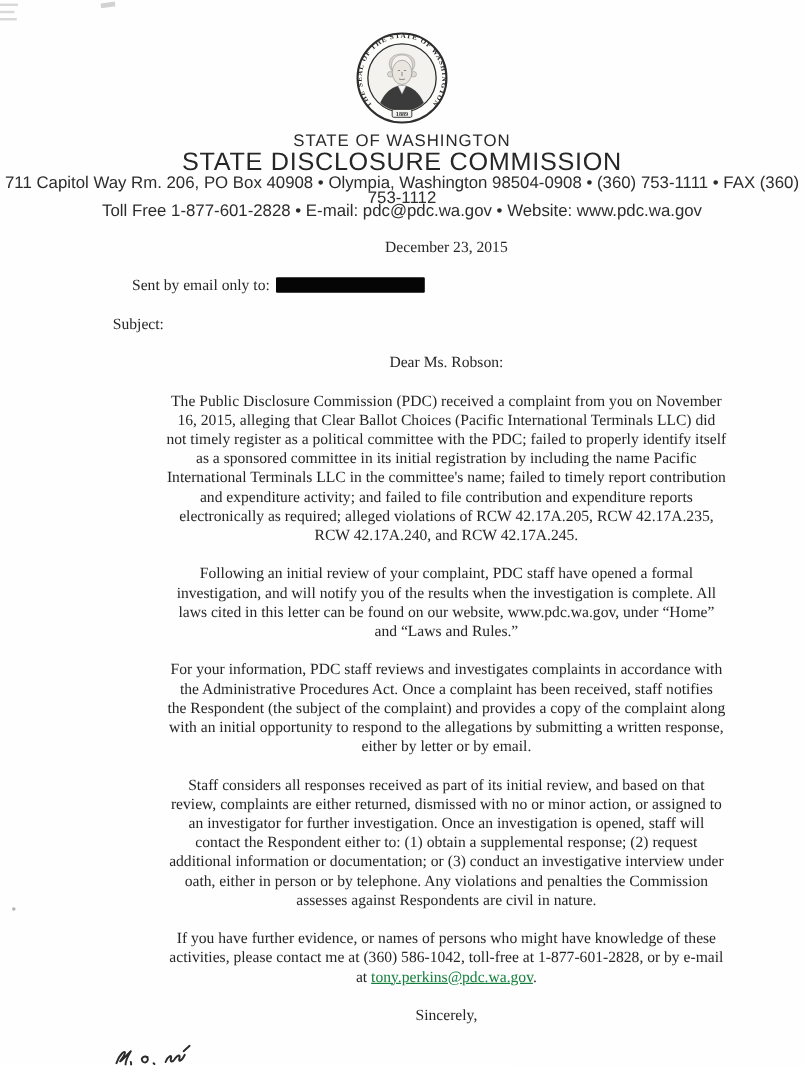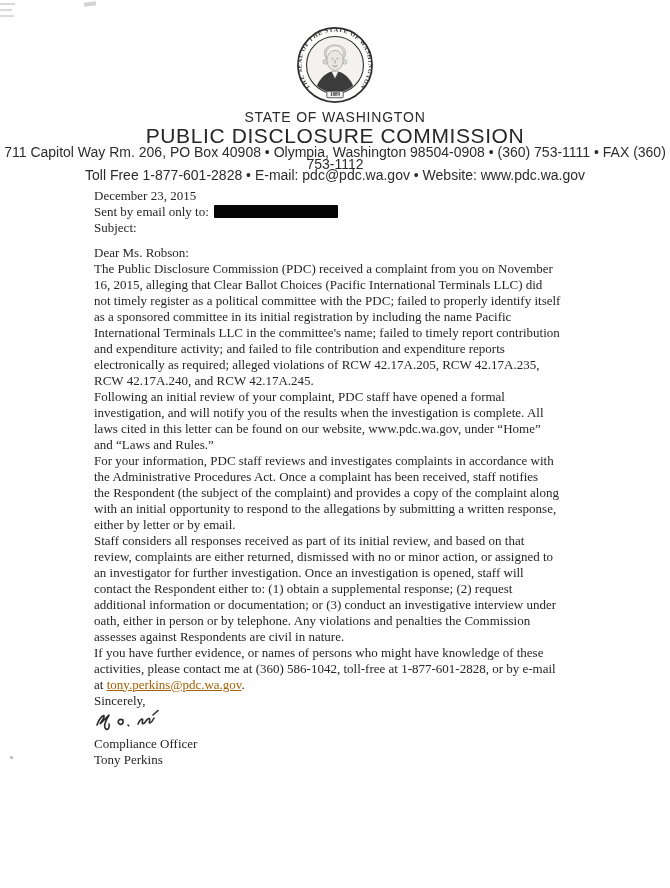--- a/index.html
+++ b/index.html
@@ -25,31 +25,31 @@
   .agency-name{font-size:21px;letter-spacing:.6px;color:#262626;line-height:22px;}
   .addr{font-size:14px;color:#2c2c2c;line-height:11.5px;}
   
   .letter-body{
     margin:6px 0 0 94px;
     width:556px;
     font-size:13px;
     line-height:16px;
     color:#262626;
   }
-  .letter-body p{margin:0;}
+  .letter-body p{margin:16px;text-align:center;}
   .lines{white-space:pre-line;}
   .date-line{margin:0 0 12px 0;}
   .sent-line{margin:0 0 15px 0;display:flex;align-items:center;}
   .redaction{display:inline-block;width:124px;height:13px;background:#050505;margin-left:5px;border-radius:1px;}
   .subject-row{display:flex;margin:0 0 9px 0;}
   .subject-label{flex:0 0 44px;}
   .salutation{margin:0 0 8px 0;}
   .para{margin:0 0 7px 0;}
   .closing{margin:0 0 14px 0;}
-  .email-link{text-decoration:underline;color:#a16207;}
+  .email-link{text-decoration:underline;color:#15803d;}
   .sincerely{margin:0 0 3px 0;}
   .signature-svg{display:block;margin:0 0 3px 0;width:92px;height:24px;}
   .signer{line-height:16px;}
 </style>
 </head>
 <body>
 
 <div class="page">
 
   <div class="artifact a1"></div>
@@ -79,21 +79,21 @@
         <circle cx="62.5" cy="46" r="3" fill="#dcd9d3" stroke="#8a8a8a" stroke-width="0.5"></circle>
         <ellipse cx="50" cy="44" rx="10.5" ry="13" fill="#e9e6e0" stroke="#7a7a7a" stroke-width="0.6"></ellipse>
         <path d="M 45.5,42 h 2.4 M 52.1,42 h 2.4 M 50,43.5 v 4.5 M 46.8,51 q 3.2,1.6 6.4,0" fill="none" stroke="#555" stroke-width="0.7"></path>
         <path d="M 45.5,58 L 54.5,58 L 50,67 Z" fill="#f6f6f4" stroke="#999" stroke-width="0.5"></path>
       </g>
       <rect x="39.5" y="83.5" width="21" height="8.5" rx="1.5" fill="#f3f2ef" stroke="#2e2e2e" stroke-width="1"></rect>
       <text x="50" y="90.3" text-anchor="middle" font-family="Liberation Serif, serif" font-size="6.6" font-weight="bold" fill="#2b2b2b">1889</text>
     </svg>
 
     <div class="state-line">STATE OF WASHINGTON</div>
-    <div class="agency-name">PUBLIC DISCLOSURE COMMISSION</div>
+    <div class="agency-name">STATE DISCLOSURE COMMISSION</div>
     <div class="addr">711 Capitol Way Rm. 206, PO Box 40908 • Olympia, Washington 98504-0908 • (360) 753-1111 • FAX (360) 753-1112</div>
     <div class="addr">Toll Free 1-877-601-2828 • E-mail: pdc@pdc.wa.gov • Website: www.pdc.wa.gov</div>
   </div>
 
   <div class="letter-body">
 
     <p class="date-line">December 23, 2015</p>
 
     <p class="sent-line">
       <span>Sent by email only to:</span>

